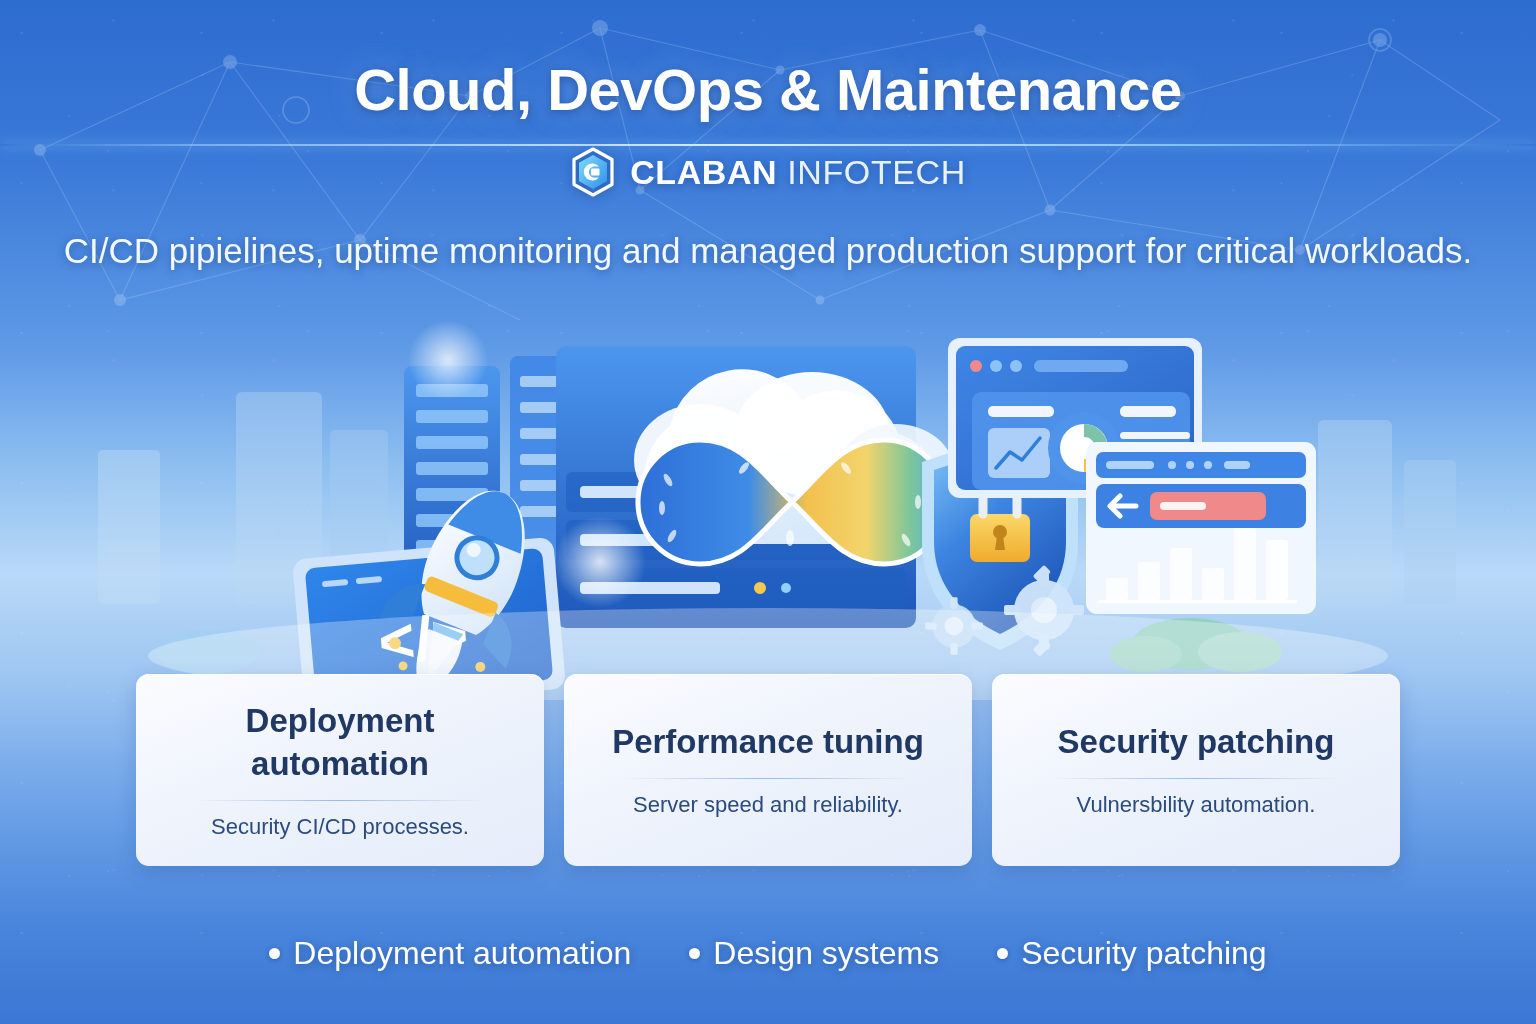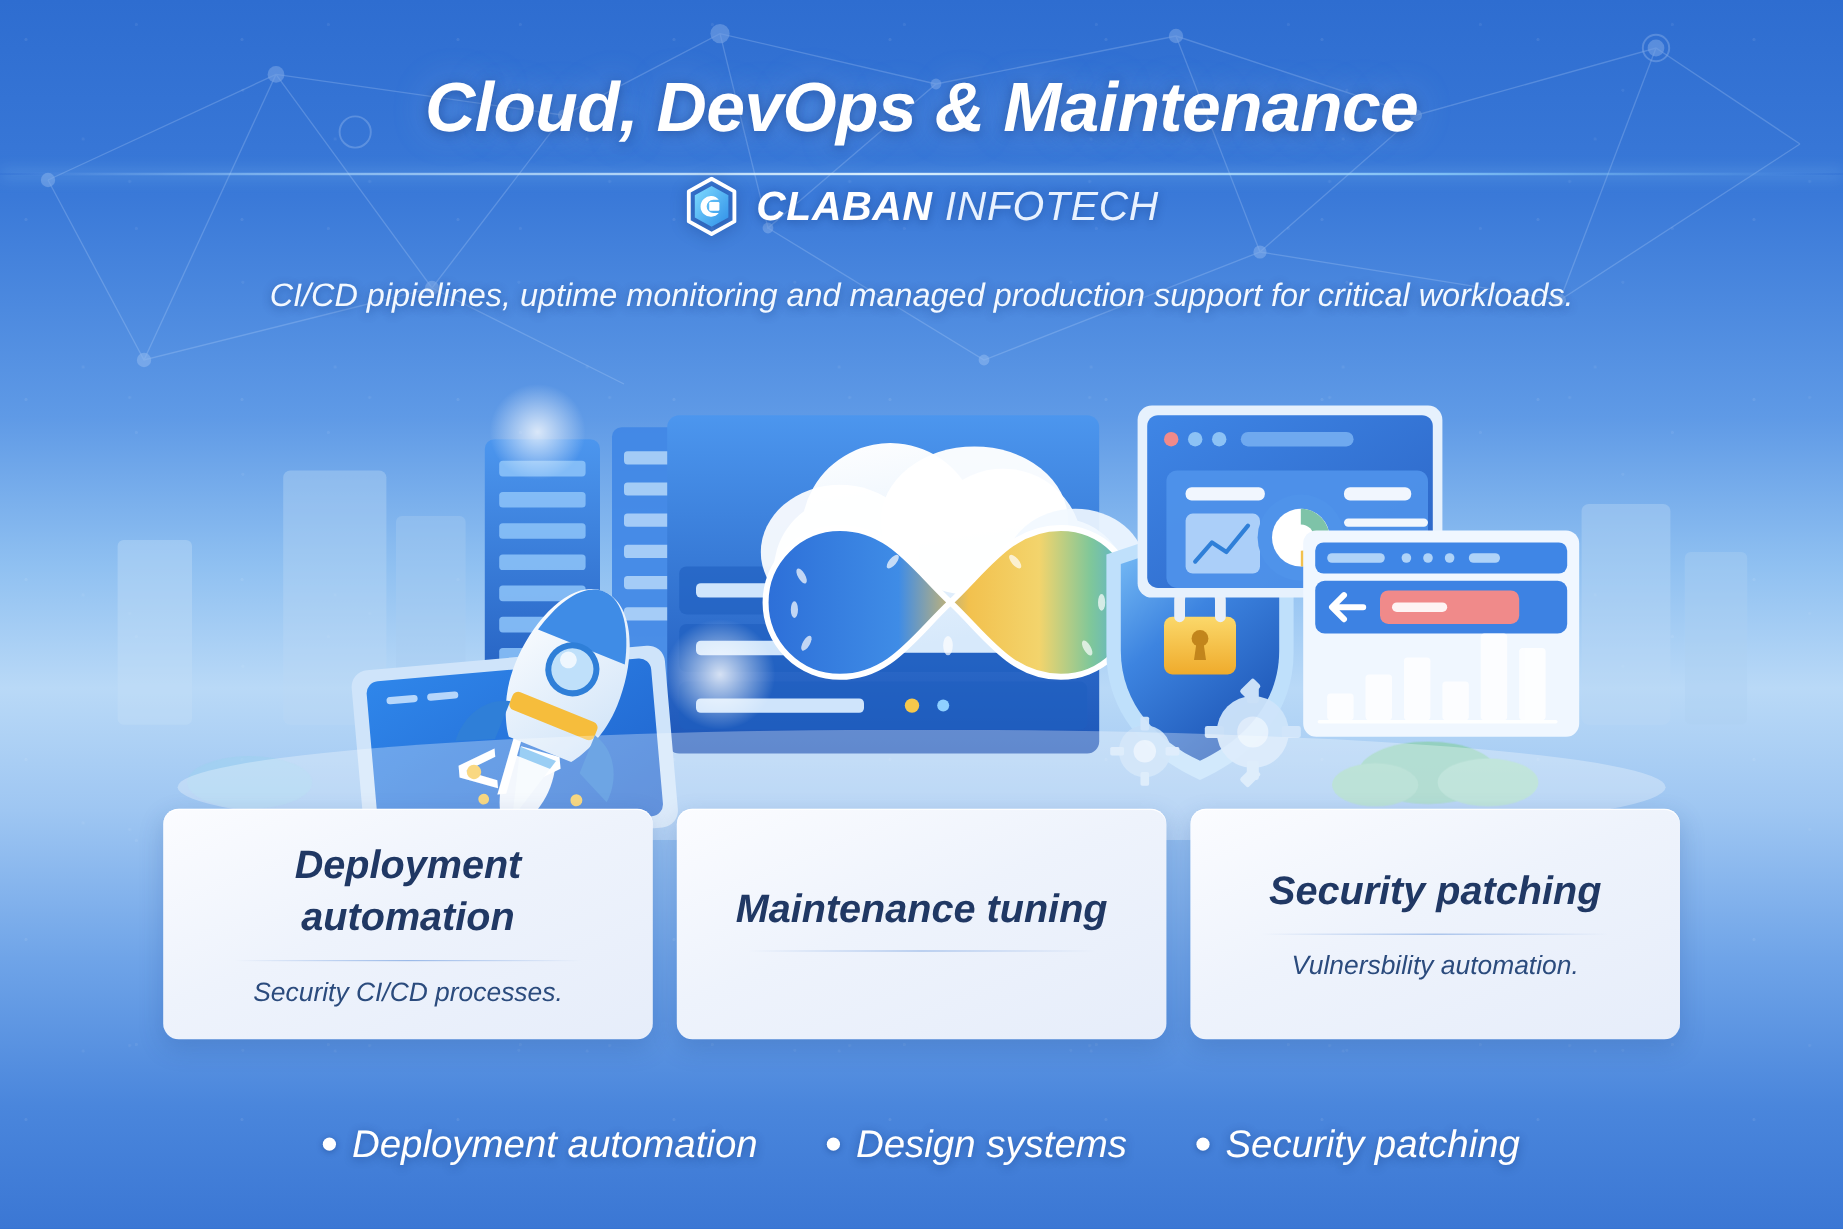--- a/index.html
+++ b/index.html
@@ -19,21 +19,20 @@
       linear-gradient(180deg,
         #2e6dd0 0%,
         #3a79d8 16%,
         #5f9ae6 34%,
         #8fc0f1 46%,
         #b9d9f7 56%,
         #9ec6f2 66%,
         #6fa4e8 78%,
         #4a86dc 90%,
         #3b77d4 100%);
-    font-style: italic;
   }
 
   
   .netpattern {
     position:absolute; inset:0 0 auto 0; height:330px;
     opacity:.40; pointer-events:none;
   }
   .noise {
     position:absolute; inset:0; pointer-events:none;
     opacity:.16;
@@ -67,21 +66,21 @@
     box-shadow:0 0 12px rgba(160,220,255,.75);
   }
 
   .brand { margin-top:24px; display:flex; align-items:center; justify-content:center; gap:14px; }
   .brand-mark { width:46px; height:50px; display:block; filter:drop-shadow(0 2px 6px rgba(10,45,110,.4)); }
   .brand-text { font-size:34px; letter-spacing:.6px; text-shadow:0 2px 8px rgba(10,45,110,.4); }
   .brand-bold { font-weight:bold; color:#ffffff; }
   .brand-light { font-weight:normal; color:#e8f2ff; margin-left:10px; }
 
   .subtitle {
-    margin-top:34px; font-size:27px; color:#f2f8ff; font-weight:normal;
+    margin-top:34px; font-size:35px; color:#f2f8ff; font-weight:normal;
     text-shadow:0 2px 8px rgba(10,45,110,.45);
   }
 
   
   .illustration { position:absolute; left:0; top:300px; width:1536px; height:400px; z-index:4; }
   .illustration svg { display:block; }
 
   
   .cards {
     position:absolute; left:136px; top:674px; width:1264px; height:192px;
@@ -437,22 +436,23 @@
     </svg>
   </div>
 
   <div class="cards">
     <div class="card">
       <div class="card-title">Deployment automation</div>
       <div class="card-divider"></div>
       <div class="card-desc">Security CI/CD processes.</div>
     </div>
     <div class="card">
-      <div class="card-title">Maintenance tuning</div>
+      <div class="card-title">Performance tuning</div>
       <div class="card-divider"></div>
+      <div class="card-desc">Server speed and reliability.</div>
     </div>
     <div class="card">
       <div class="card-title">Security patching</div>
       <div class="card-divider"></div>
       <div class="card-desc">Vulnersbility automation.</div>
     </div>
   </div>
 
   <div class="bullets">
     <div class="bullet">

